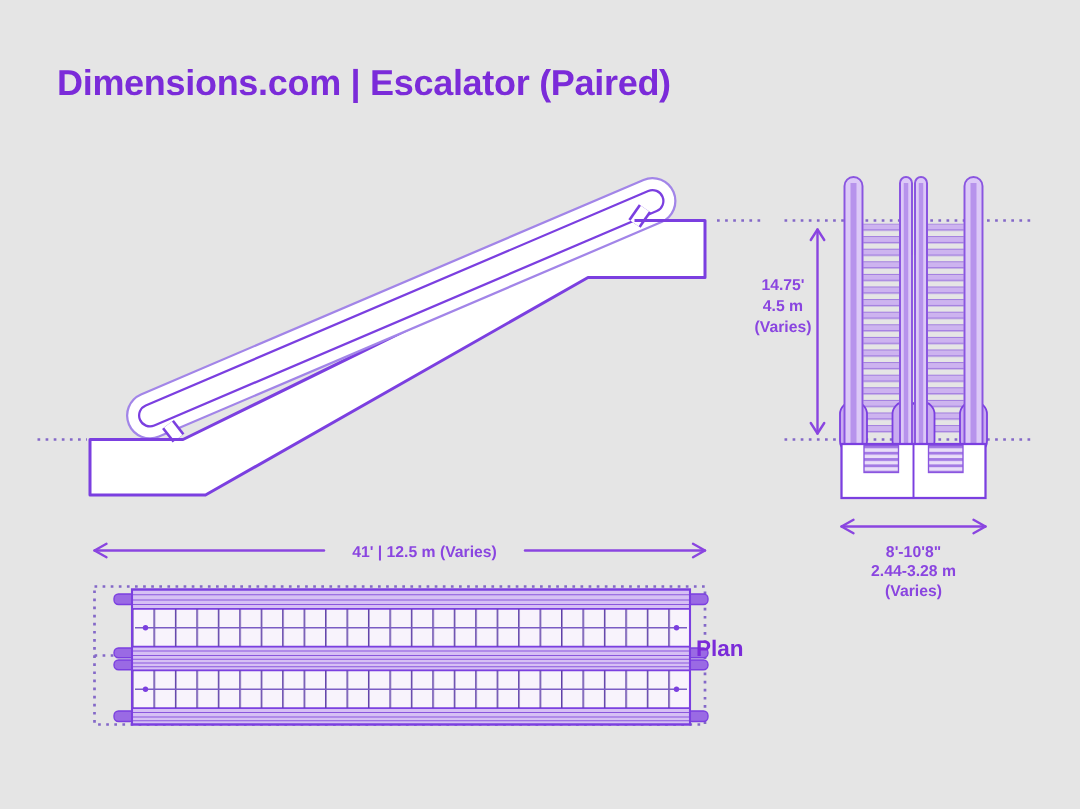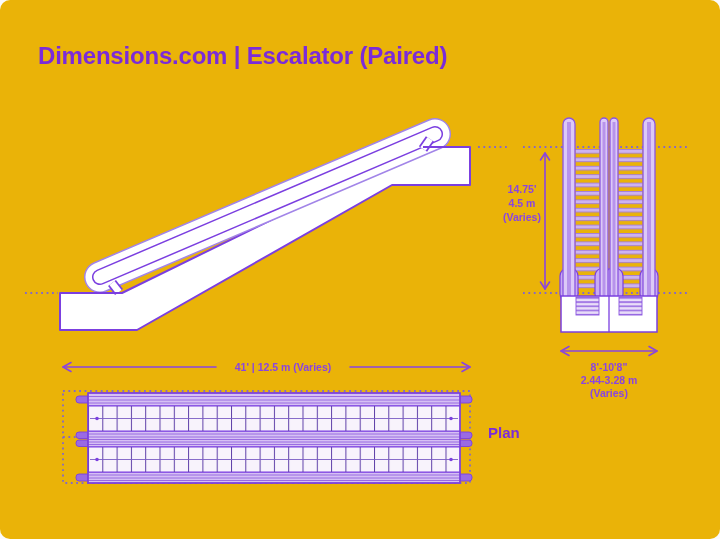--- a/index.html
+++ b/index.html
@@ -1,30 +1,30 @@
 <!DOCTYPE html>
 <html><head>
 <meta charset="utf-8">
 <style>
   html,body{margin:0;padding:0;background:#fbfafb;}
   #page{
     position:relative;width:720px;height:539px;overflow:hidden;
-    background:#eab308;font-family:"Liberation Sans",sans-serif;border-radius:10px;
+    background:#e5e5e5;font-family:"Liberation Sans",sans-serif;
   }
   #title{
     position:absolute;left:38px;top:42px;
     font-size:24px;font-weight:800;letter-spacing:-0.2px;color:#7b2bd9;
     white-space:nowrap;
   }
   .view{position:absolute;}
   #side-view{left:20px;top:100px;}
   #front-view{left:495px;top:105px;}
   #plan-view{left:40px;top:355px;}
   #plan-label{
-    position:absolute;left:488px;top:424px;width:70px;
+    position:absolute;left:464px;top:424px;width:70px;
     font-size:15px;font-weight:800;color:#7b2bd9;
   }
   svg text{
     font-family:"Liberation Sans",sans-serif;
     font-size:10.5px;font-weight:700;fill:#8a45e0;
   }
 </style>
 </head>
 <body>
 

